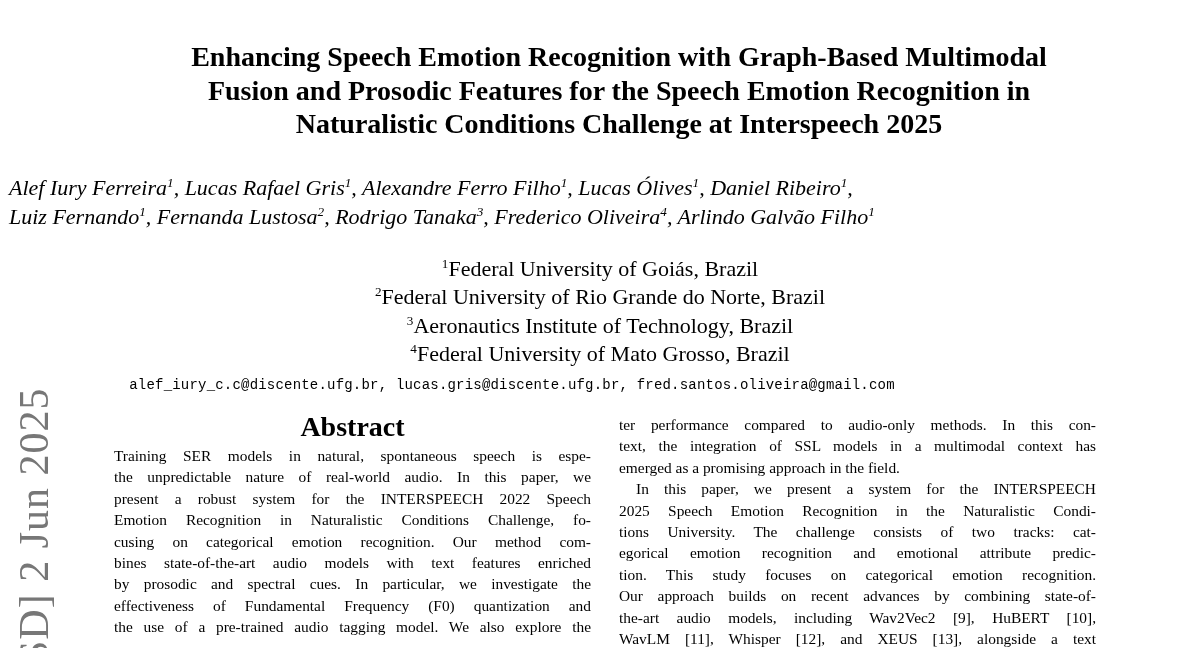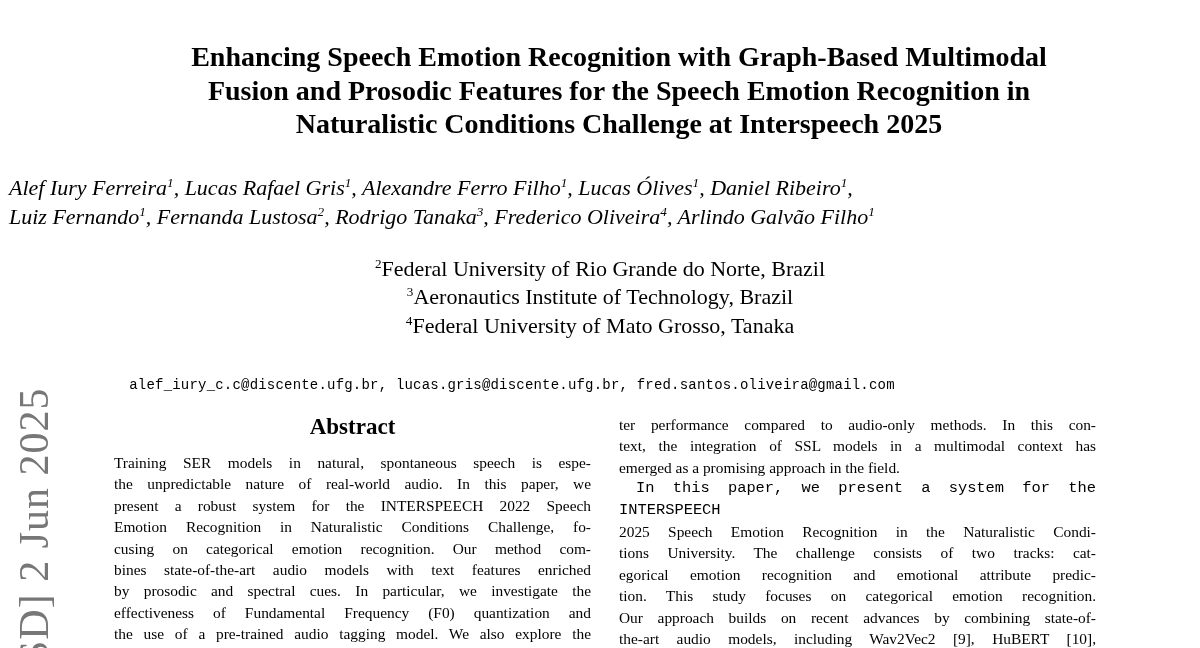--- a/index.html
+++ b/index.html
@@ -45,30 +45,30 @@
     font-size: 14px; line-height: 22px; letter-spacing: 0.2px;
   }
   .columns {
     position: absolute; top: 414px; left: 114px;
     width: 982px; height: 234px;
     display: flex; gap: 28px;
     overflow: hidden;
   }
   .col { width: 477px; flex: 0 0 477px; }
   .abstract-heading {
-    margin: 0 0 13px 0;
+    margin: 0 0 6px 0;
     text-align: center;
-    font-weight: bold; font-size: 23px; line-height: 25px;
+    font-weight: bold; font-size: 28px; line-height: 25px;
   }
   .line {
     font-size: 15.4px; line-height: 21.4px;
     text-align: justify; text-align-last: justify;
   }
   .line.plain { text-align-last: left; }
-  .line.indent { text-indent: 17px; font-family: Liberation Mono, monospace; }
+  .line.indent { text-indent: 17px; }
 </style>
 </head>
 <body>
 
 <div class="watermark">SD] 2 Jun 2025</div>
 
 <header class="title">
 
     <div class="title-line">Enhancing Speech Emotion Recognition with Graph-Based Multimodal</div>
 
@@ -81,26 +81,27 @@
   <div class="author-line">
     
   <span class="aseg"><span>Alef Iury Ferreira</span><sup>1</sup><span></span></span><span class="aseg"><span>, Lucas Rafael Gris</span><sup>1</sup><span></span></span><span class="aseg"><span>, Alexandre Ferro Filho</span><sup>1</sup><span></span></span><span class="aseg"><span>, Lucas Ólives</span><sup>1</sup><span></span></span><span class="aseg"><span>, Daniel Ribeiro</span><sup>1</sup><span>,</span></span></div>
   <div class="author-line">
     
   <span class="aseg"><span>Luiz Fernando</span><sup>1</sup><span></span></span><span class="aseg"><span>, Fernanda Lustosa</span><sup>2</sup><span></span></span><span class="aseg"><span>, Rodrigo Tanaka</span><sup>3</sup><span></span></span><span class="aseg"><span>, Frederico Oliveira</span><sup>4</sup><span></span></span><span class="aseg"><span>, Arlindo Galvão Filho</span><sup>1</sup><span></span></span></div>
 </div>
 
 <div class="affils">
 
+    <div class="affil-line"><sup>1</sup><span>Federal University of Goiás, Brazil</span></div>
 
     <div class="affil-line"><sup>2</sup><span>Federal University of Rio Grande do Norte, Brazil</span></div>
 
     <div class="affil-line"><sup>3</sup><span>Aeronautics Institute of Technology, Brazil</span></div>
 
-    <div class="affil-line"><sup>4</sup><span>Federal University of Mato Grosso, Tanaka</span></div>
+    <div class="affil-line"><sup>4</sup><span>Federal University of Mato Grosso, Brazil</span></div>
   </div>
 
 <div class="emails">alef_iury_c.c@discente.ufg.br, lucas.gris@discente.ufg.br, fred.santos.oliveira@gmail.com</div>
 
 <main class="columns">
   <section class="col">
     <h2 class="abstract-heading">Abstract</h2>
     <div class="lines">
 
         <div class="line">Training SER models in natural, spontaneous speech is espe-</div>

